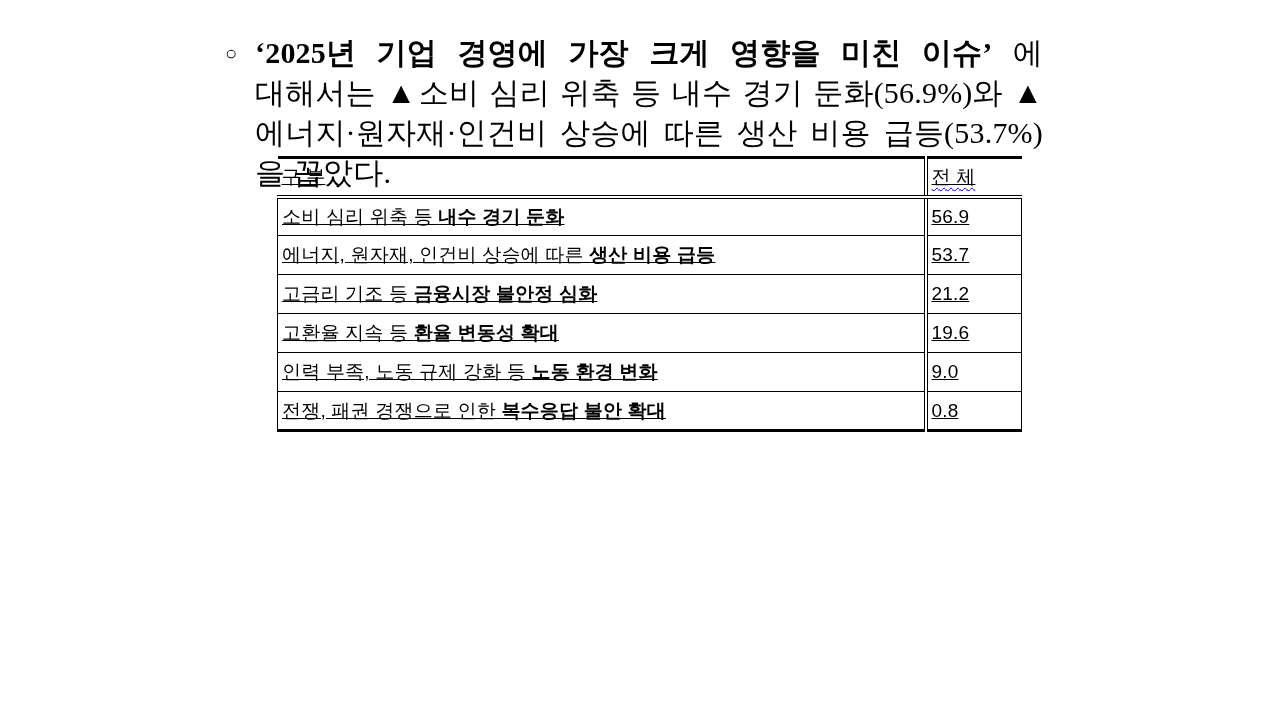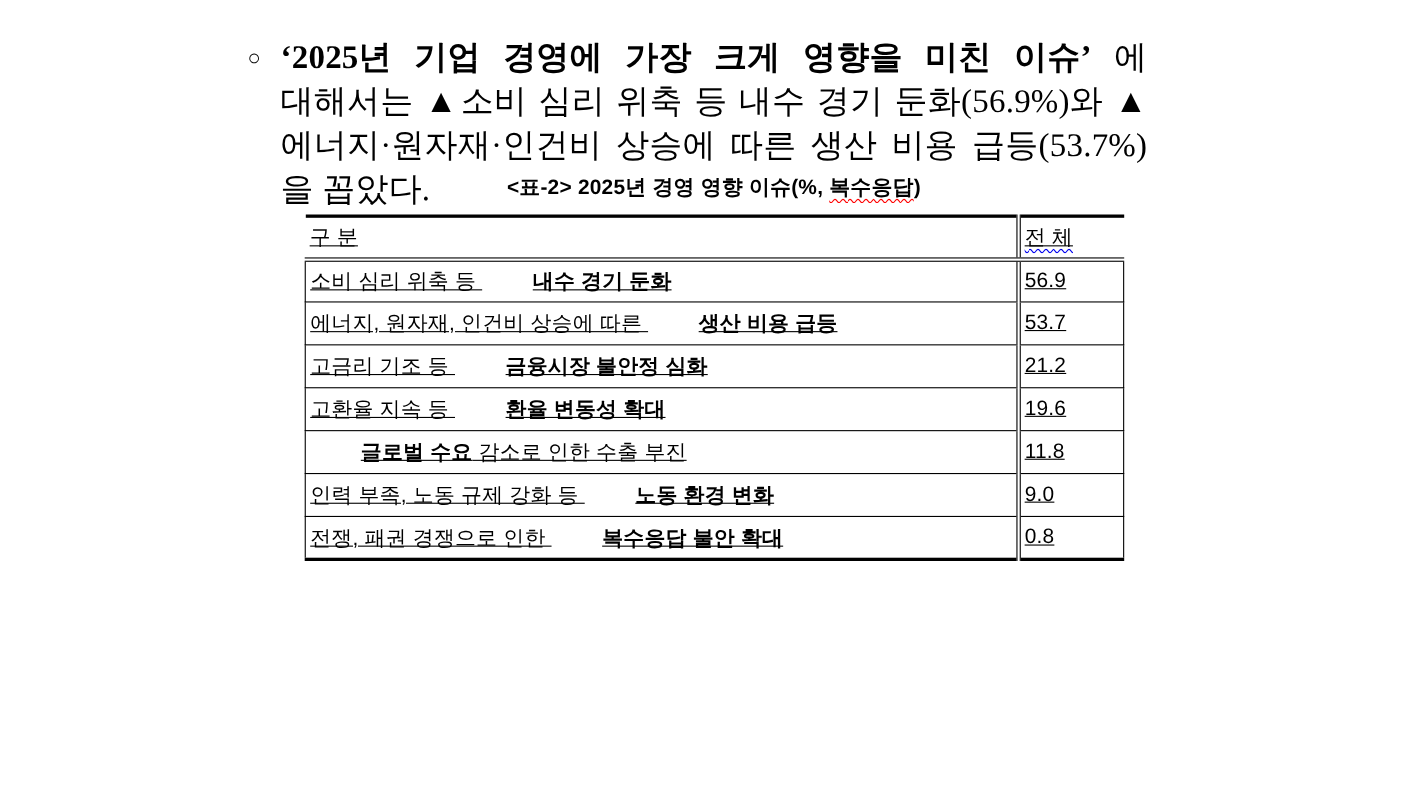--- a/index.html
+++ b/index.html
@@ -99,34 +99,33 @@
   thead th.col2, tbody td.col2 {
     border-left:4px double #000000;
   }
   
   tbody td { border-bottom:1px solid #000000; }
   tbody td.col1 { border-left:1px solid #000000; }
   tbody td.col2 { border-right:1px solid #000000; }
   tbody tr:last-child td { border-bottom:3px solid #000000; }
 
   td.col1 .b, th .b-only { font-weight:700; }
-  td.col1 span.b { font-weight:700;margin-left:46px; }
+  td.col1 span.b { font-weight:700; }
 </style>
 </head>
 <body>
 
 <div class="page">
 
   <div class="para">
     <span class="bullet">○</span>
     <p class="para-text" id="para-text"><span class="b">‘2025년 기업 경영에 가장 크게 영향을 미친 이슈’</span><span> 에 대해서는 ▲소비 심리 위축 등 내수 경기 둔화(56.9%)와 ▲에너지·원자재·인건비 상승에 따른 생산 비용 급등(53.7%)을 꼽았다.</span></p>
   </div>
 
   <div class="table-wrap">
-    <div class="table-title"><span>&lt;표-2&gt; 2025년 경영 영향 이슈(%, </span><span class="wavy-red">복수응답</span><span>)</span></div>
 
     <table class="issues">
       <colgroup>
           <col class="c1">
           <col class="c2">
         </colgroup>
       <thead>
         <tr>
           <th class="col1"><span>구 분</span></th>
           <th class="col2"><span class="wavy-blue">전 체</span></th>
@@ -143,24 +142,20 @@
           </tr>
           <tr>
             <td class="col1"><span>고금리 기조 등 </span><span class="b">금융시장 불안정 심화</span></td>
             <td class="col2">21.2</td>
           </tr>
           <tr>
             <td class="col1"><span>고환율 지속 등 </span><span class="b">환율 변동성 확대</span></td>
             <td class="col2">19.6</td>
           </tr>
           <tr>
-            <td class="col1"><span class="b">글로벌 수요</span><span> 감소로 인한 수출 부진</span></td>
-            <td class="col2">11.8</td>
-          </tr>
-          <tr>
             <td class="col1"><span>인력 부족, 노동 규제 강화 등 </span><span class="b">노동 환경 변화</span></td>
             <td class="col2">9.0</td>
           </tr>
           <tr>
             <td class="col1"><span>전쟁, 패권 경쟁으로 인한 </span><span class="b">복수응답 불안 확대</span></td>
             <td class="col2">0.8</td>
           </tr>
         </tbody>
     </table>
   </div>

